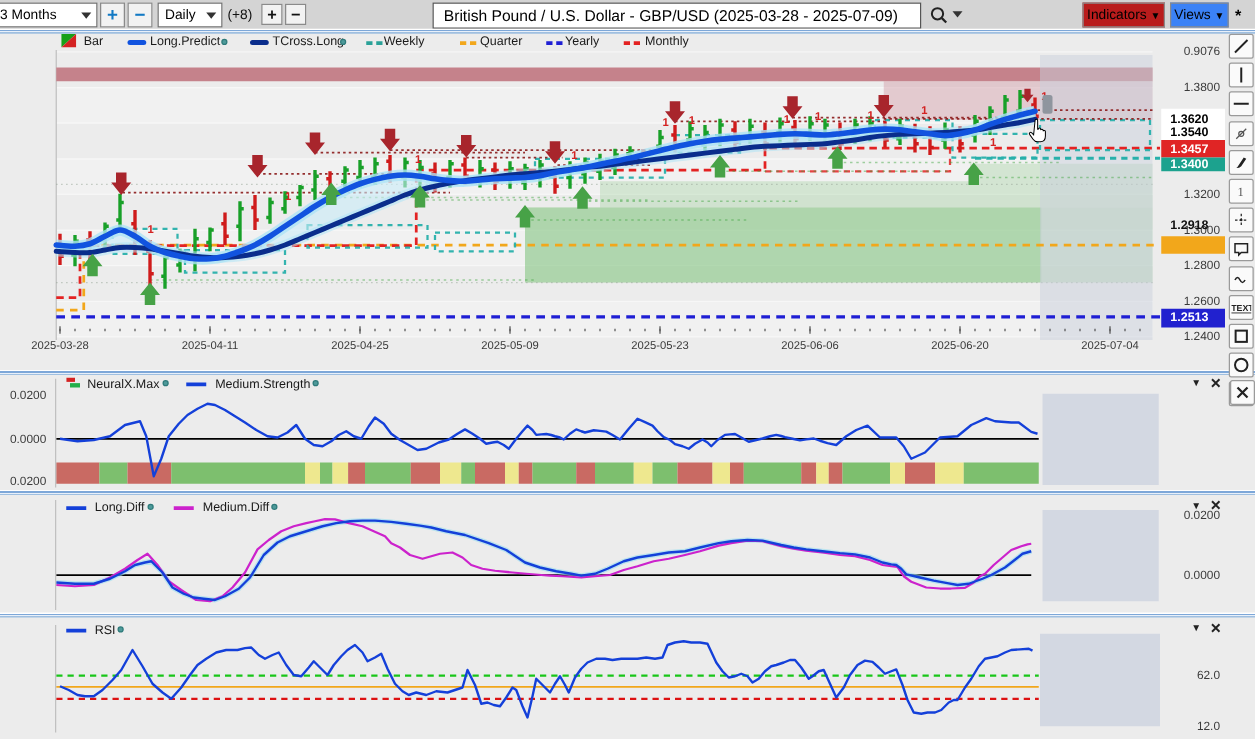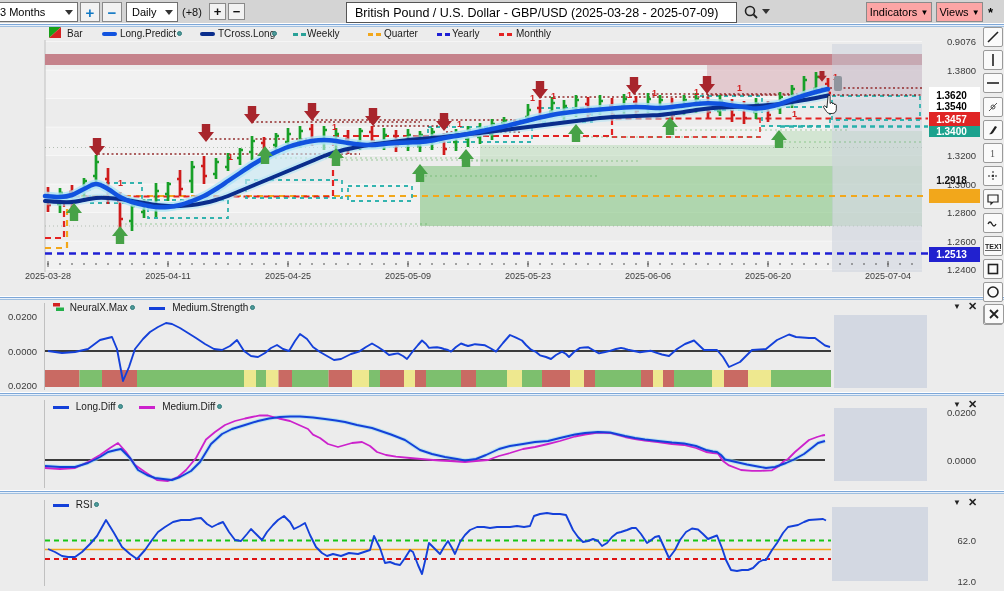--- a/index.html
+++ b/index.html
@@ -22,22 +22,22 @@
 <div class="combo" style="left:126px;top:2px;width:52px;height:20px">Daily<span class="arr"></span></div>
 <div class="abs" style="left:182px;top:6px;font-size:11px;color:#111">(+8)</div>
 <div class="btn" style="left:209px;top:3px;width:17px;height:17px;color:#111;font-weight:bold;font-size:13px">+</div>
 <div class="btn" style="left:228px;top:3px;width:17px;height:17px;color:#111;font-weight:bold;font-size:13px">−</div>
 <div class="combo" style="left:346px;top:2px;width:391px;height:21px;font-size:12.5px;padding-left:8px;border-color:#555">British Pound / U.S. Dollar - GBP/USD (2025-03-28 - 2025-07-09)</div>
 <svg class="abs" style="left:743px;top:4px" width="16" height="16">
     <circle cx="7" cy="7" r="4.5" fill="none" stroke="#222" stroke-width="1.6"></circle>
     <line x1="10.5" y1="10.5" x2="14" y2="14" stroke="#222" stroke-width="1.8"></line>
   </svg>
 <div class="abs" style="left:762px;top:9px;width:0;height:0;border-left:4px solid transparent;border-right:4px solid transparent;border-top:5px solid #333"></div>
-<div class="btn" style="left:866px;top:2px;width:66px;height:20px;font-size:11px;background:#fca5a5">Indicators&nbsp;<span style="font-size:8px">▼</span></div>
-<div class="btn" style="left:936px;top:2px;width:47px;height:20px;font-size:11px;background:#fca5a5">Views&nbsp;<span style="font-size:8px">▼</span></div>
+<div class="btn" style="left:866px;top:2px;width:66px;height:20px;font-size:11px;background:#b91c1c">Indicators&nbsp;<span style="font-size:8px">▼</span></div>
+<div class="btn" style="left:936px;top:2px;width:47px;height:20px;font-size:11px;background:#3b82f6">Views&nbsp;<span style="font-size:8px">▼</span></div>
 <div class="abs" style="left:988px;top:5px;font-size:13px;font-weight:bold">*</div>
 <div class="sep" style="top:23px"></div>
 <svg class="abs" style="left:49px;top:27px;z-index:21" width="12" height="11">
     <path d="M0,0 h12 l-12,11 Z" fill="#18a018"></path>
     <path d="M12,0 v11 h-12 Z" fill="#d42222"></path>
   </svg>
 <div class="abs leg" style="left:67px;top:28px">Bar</div>
 <div class="abs" style="left:102px;top:32px;width:15px;height:4px;background:#1153df;border-radius:2px;z-index:21"></div>
 <div class="abs leg" style="left:120px;top:28px">Long.Predict</div>
 <div class="abs" style="left:177px;top:31px;width:5px;height:5px;border-radius:50%;background:#4e9a9a;border:1px solid #2e7a7a;z-index:21"></div>

